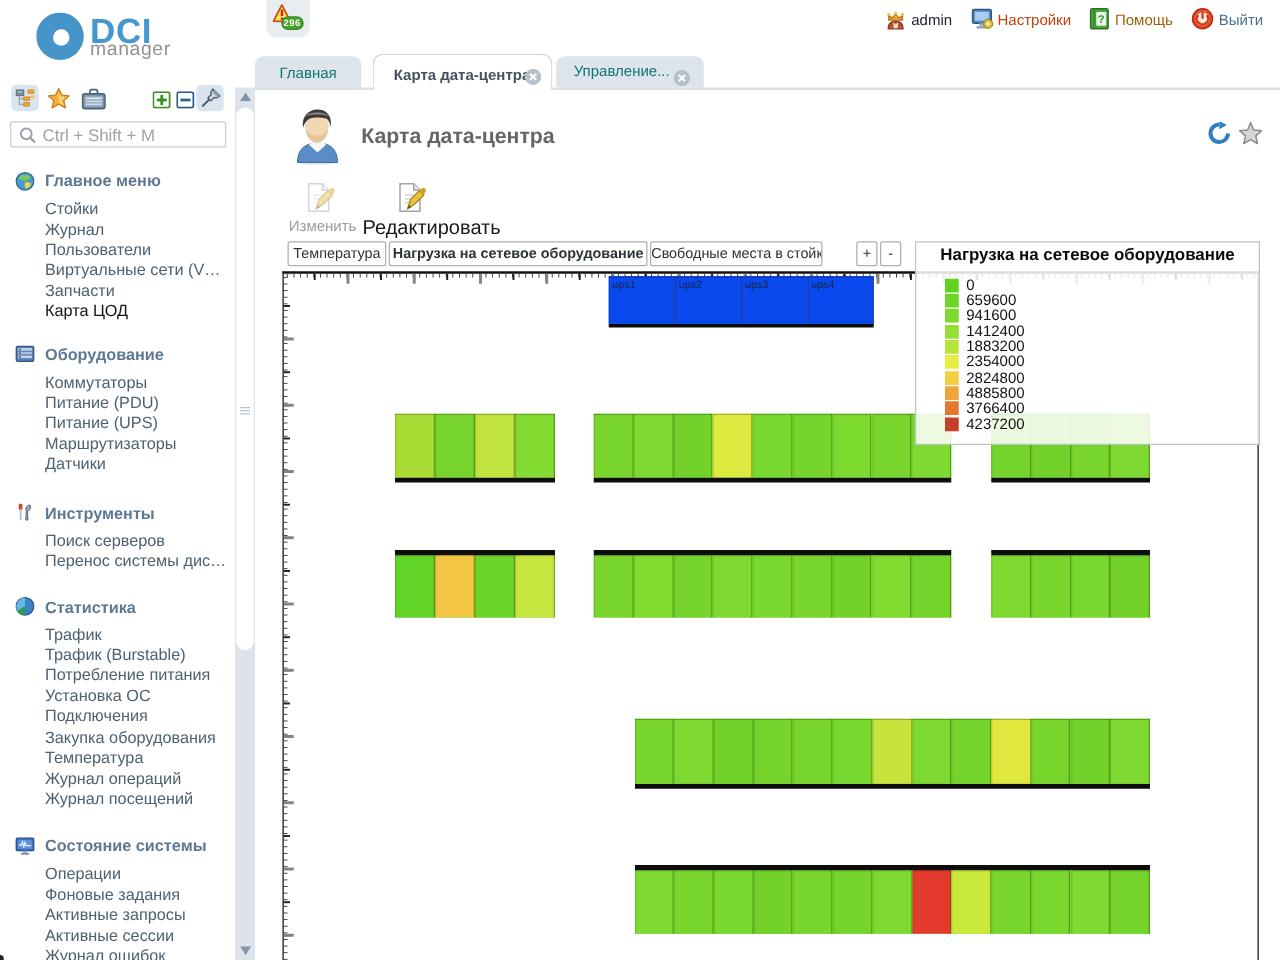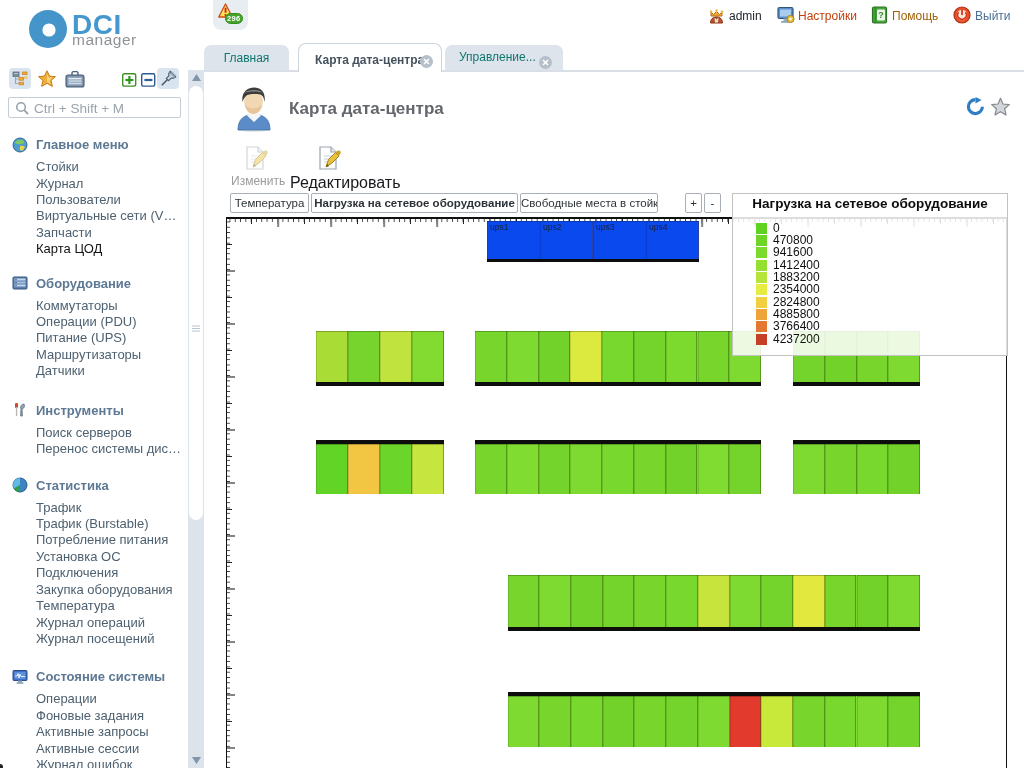--- a/index.html
+++ b/index.html
@@ -136,21 +136,21 @@
     <rect x="1" y="2" width="14" height="12" rx="1" fill="#5a7fb0" stroke="#32567e" stroke-width="1"></rect>
     <rect x="2.5" y="3.5" width="11" height="2" fill="#c3d6ea"></rect>
     <rect x="2.5" y="6.5" width="11" height="2" fill="#aac2dc"></rect>
     <rect x="2.5" y="9.5" width="11" height="2" fill="#c3d6ea"></rect>
     <circle cx="4" cy="4.5" r=".8" fill="#3a5e86"></circle>
     <circle cx="4" cy="7.5" r=".8" fill="#3a5e86"></circle>
     <circle cx="4" cy="10.5" r=".8" fill="#3a5e86"></circle>
   </svg>
 <div class="menu-hdr" style="top:275.5px">Оборудование</div>
 <div class="menu-item" style="top:297.5px">Коммутаторы</div>
-<div class="menu-item" style="top:313.9px">Операции (PDU)</div>
+<div class="menu-item" style="top:313.9px">Питание (PDU)</div>
 <div class="menu-item" style="top:330.4px">Питание (UPS)</div>
 <div class="menu-item" style="top:346.8px">Маршрутизаторы</div>
 <div class="menu-item" style="top:363.3px">Датчики</div>
 <svg class="ab" style="left:12px;top:402.0px" width="16" height="16" viewBox="0 0 16 16">
     <rect x="3" y="1" width="3" height="5" rx="1" fill="#d24a2a"></rect>
     <rect x="3.9" y="5" width="1.3" height="9" fill="#b8b8b8"></rect>
     <path d="M12 2 a3.4 3.4 0 0 0-3 5 l-.4 7 h1.8 l-.4-7 a3.4 3.4 0 0 0 2-5Z" fill="#98a4ae" stroke="#5d6d7a" stroke-width=".8"></path>
   </svg>
 <div class="menu-hdr" style="top:402.5px">Инструменты</div>
 <div class="menu-item" style="top:424.5px">Поиск серверов</div>
@@ -352,21 +352,21 @@
     <div class="cell" style="left:380.8px;top:3.8px;width:31.7px;height:51.5px;background:#74d42b;box-shadow:inset -1px 0 0 rgba(40,80,0,.45),inset 1px 0 0 rgba(0,0,0,.12),inset 0 1px 0 rgba(0,0,0,.25)"></div>
   </div>
 <div class="ab" style="left:732px;top:193px;width:276px;height:163px;background:rgba(255,255,255,.86);border:1px solid #c2c2c2"></div>
 <div class="ab" style="left:732px;top:196px;width:276px;text-align:center;font-size:13.5px;font-weight:bold;color:#0c0c0c">Нагрузка на сетевое оборудование</div>
 <div class="lgrow" style="left:756px;top:221.5px">
     <span class="lgsw" style="background:#60d322"></span>
     <span class="lgtx">0</span>
   </div>
 <div class="lgrow" style="left:756px;top:233.8px">
     <span class="lgsw" style="background:#6cd526"></span>
-    <span class="lgtx">470800</span>
+    <span class="lgtx">659600</span>
   </div>
 <div class="lgrow" style="left:756px;top:246.2px">
     <span class="lgsw" style="background:#7cda2c"></span>
     <span class="lgtx">941600</span>
   </div>
 <div class="lgrow" style="left:756px;top:258.6px">
     <span class="lgsw" style="background:#95df33"></span>
     <span class="lgtx">1412400</span>
   </div>
 <div class="lgrow" style="left:756px;top:270.9px">

